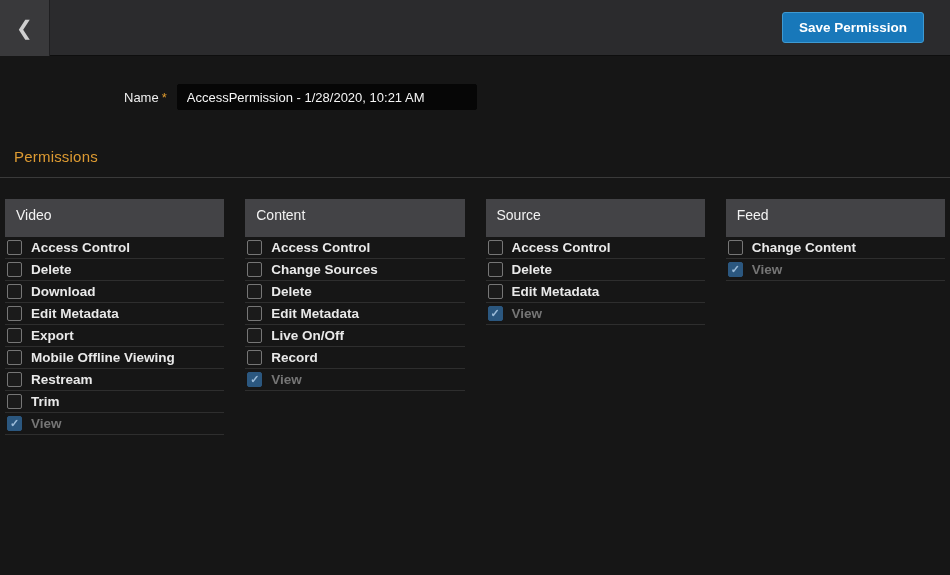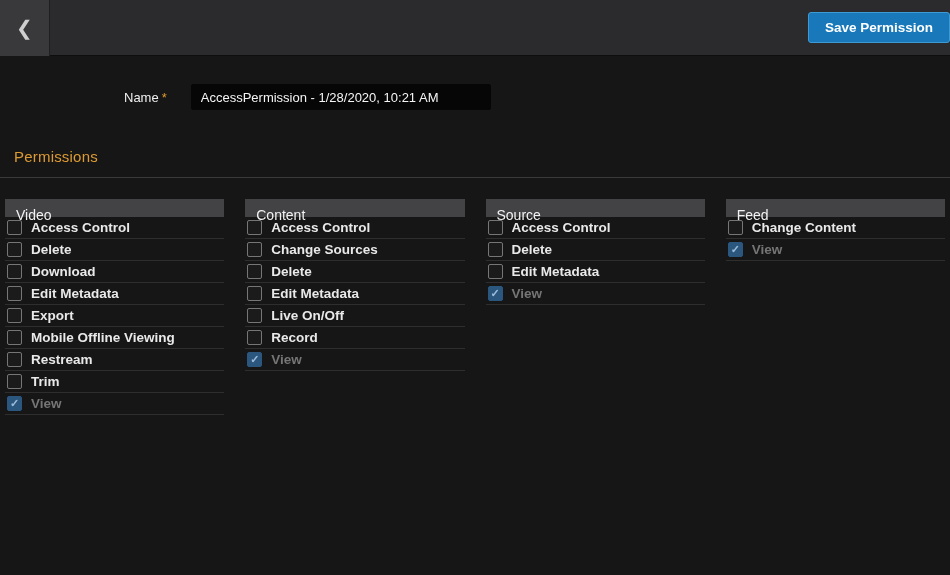--- a/index.html
+++ b/index.html
@@ -17,57 +17,57 @@
     border-bottom: 1px solid #0e0e0e;
   }
   .back-btn {
     width: 50px; height: 56px; flex: 0 0 auto;
     background: #39393b; border: none; border-right: 1px solid #1f1f21;
     color: #cfcfcf; font-size: 20px; line-height: 1;
     cursor: pointer; display: flex; align-items: center; justify-content: center;
   }
   .topbar-spacer { flex: 1 1 auto; }
   .save-btn {
+    margin-right: 26px;
     background: #1878ba; border: 1px solid #3e9ad2; border-radius: 3px;
     color: #ffffff; font-size: 13.5px; font-weight: 600;
     padding: 7px 16px; cursor: pointer;
   }
 
   
   .name-row {
     display: flex; align-items: center; gap: 10px;
     margin: 28px 0 0 124px;
   }
   .name-label { font-size: 13px; color: #f0f0f0; }
   .req { color: #e09b2d; margin-left: 3px; }
   .name-input {
     width: 300px; height: 26px;
     background: #060606; border: 1px solid #060606; border-radius: 2px;
     color: #f5f5f5; font-size: 13px; padding: 3px 9px;
     font-family: "Liberation Sans", sans-serif;
-    margin-left: 14px;
   }
 
   
   .section-title {
     margin: 38px 0 0 14px;
     color: #de9b32; font-size: 15px; font-weight: 400;
     letter-spacing: 0.2px;
   }
   .section-rule {
     border: none; border-top: 1px solid #3a3a3a; margin-top: 12px;
   }
 
   .groups {
     display: grid; grid-template-columns: repeat(4, 1fr);
     gap: 0 21px; margin: 21px 5px 0 5px;
   }
   .group-header {
     background: #434346; color: #f2f2f2;
-    font-size: 14px; padding: 8px 11px; height: 18px;
+    font-size: 14px; padding: 8px 11px; height: 38px;
   }
   .perm-row {
     display: flex; align-items: center; gap: 9px;
     padding: 0 2px; height: 22px;
     border-bottom: 1px solid #2e2e2e;
     cursor: pointer;
   }
   .perm-label { font-size: 13.5px; font-weight: 700; color: #e9e9e9; }
   .perm-row.checked .perm-label { color: #757575; }
   .cb {

